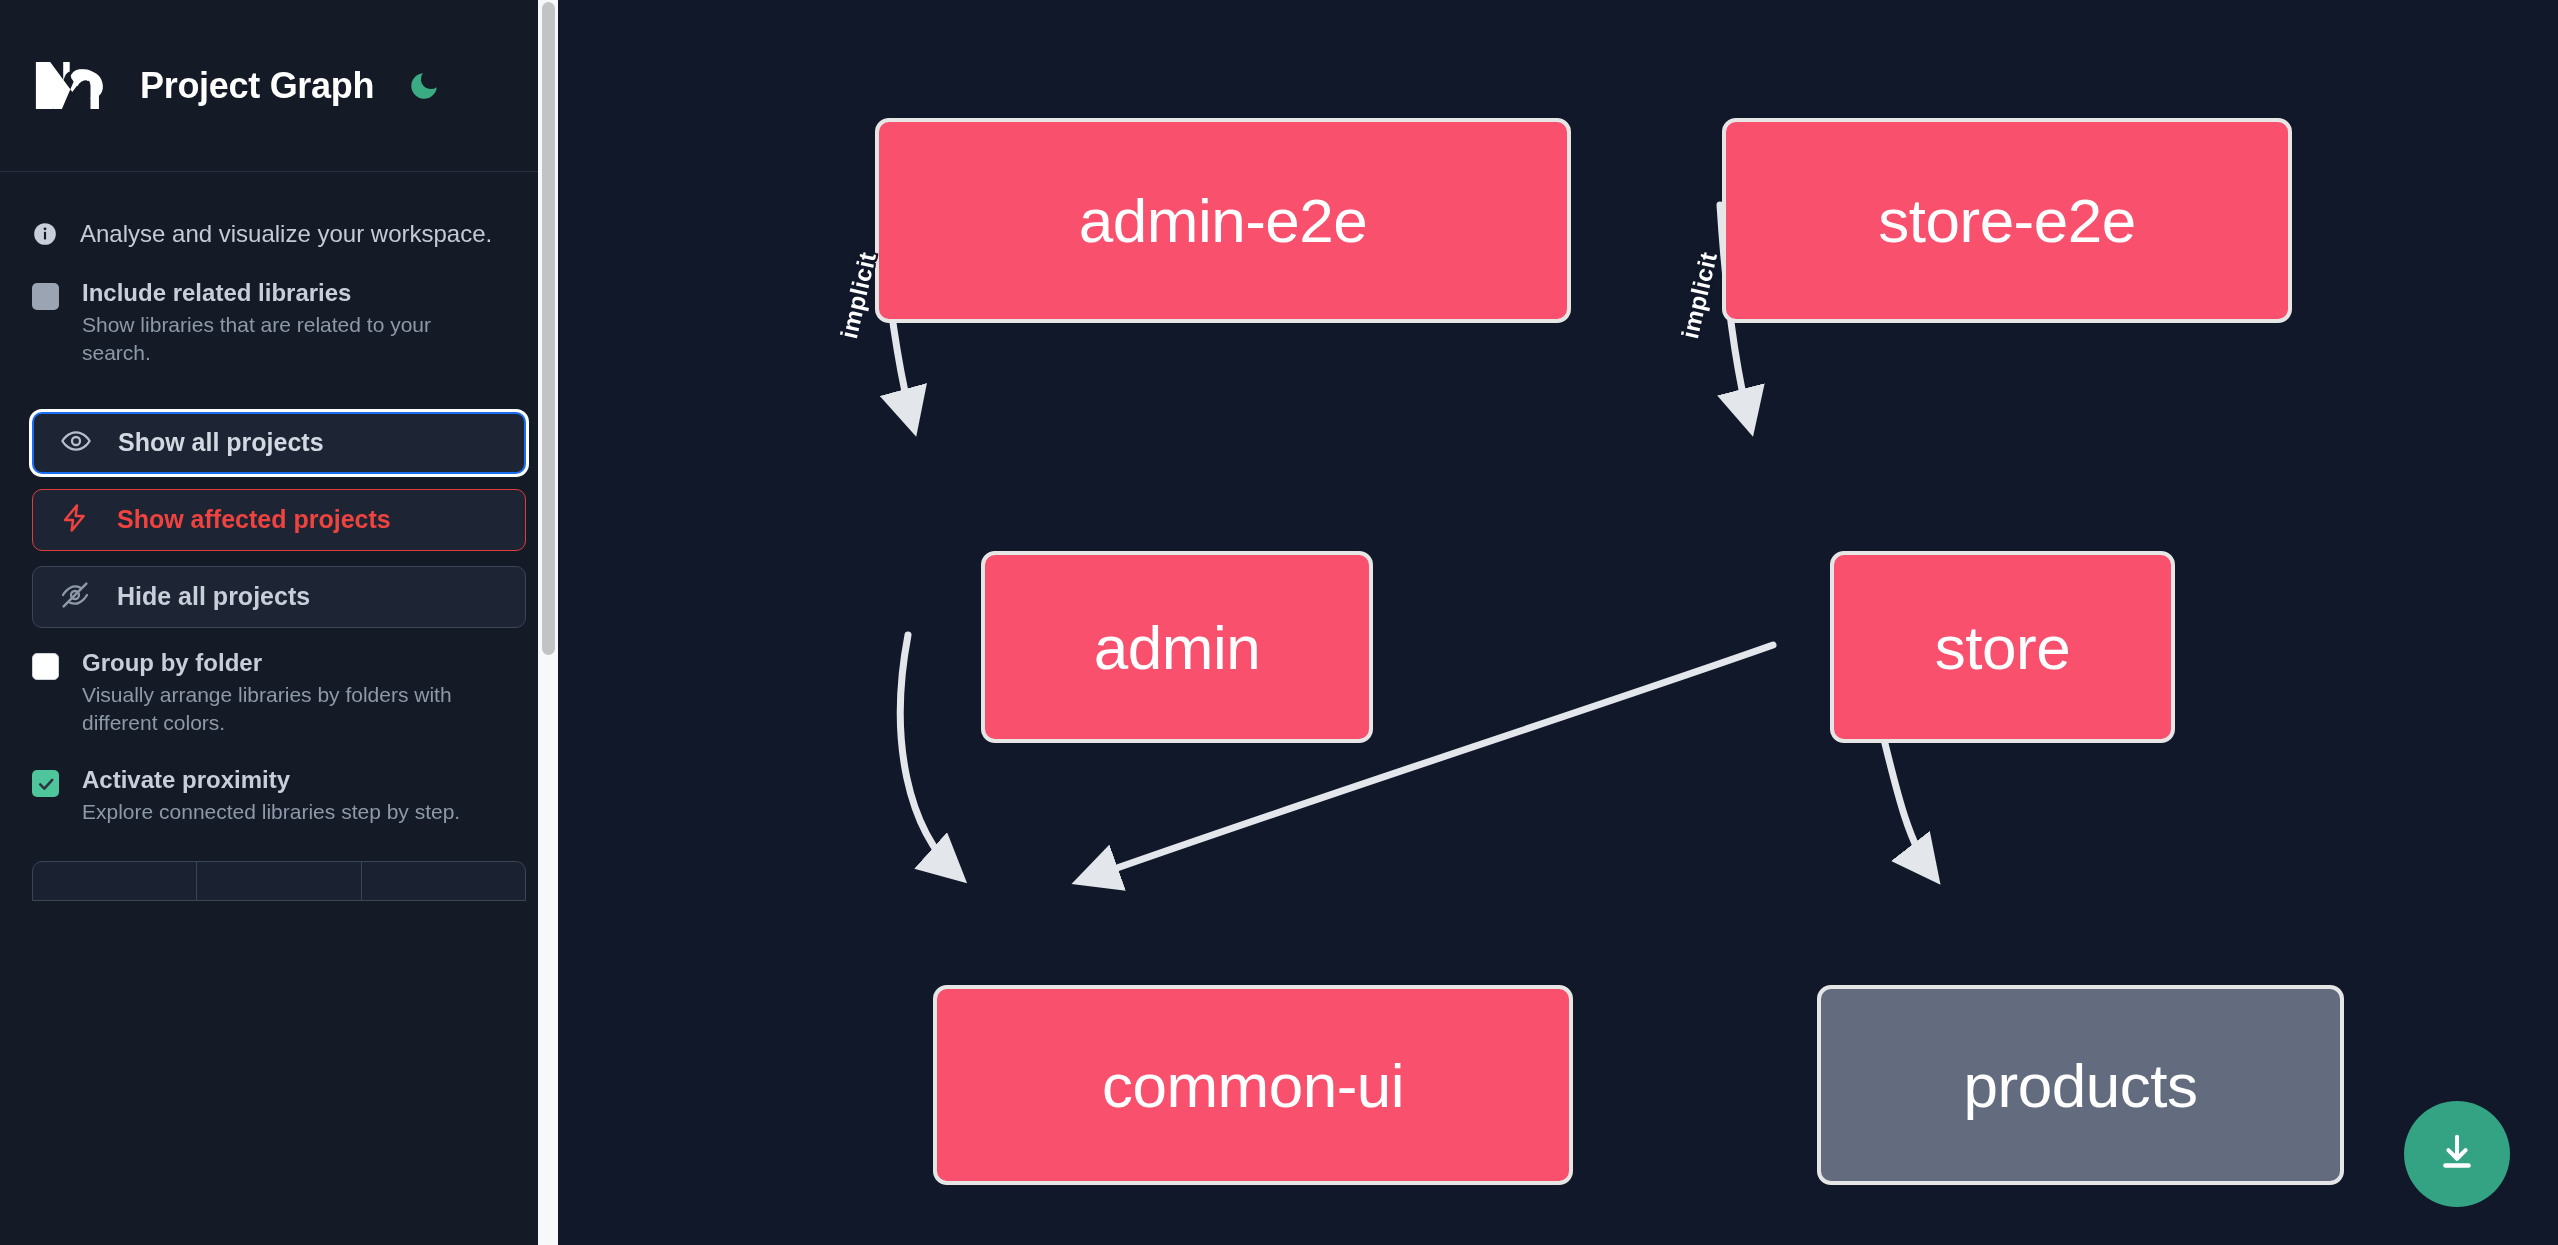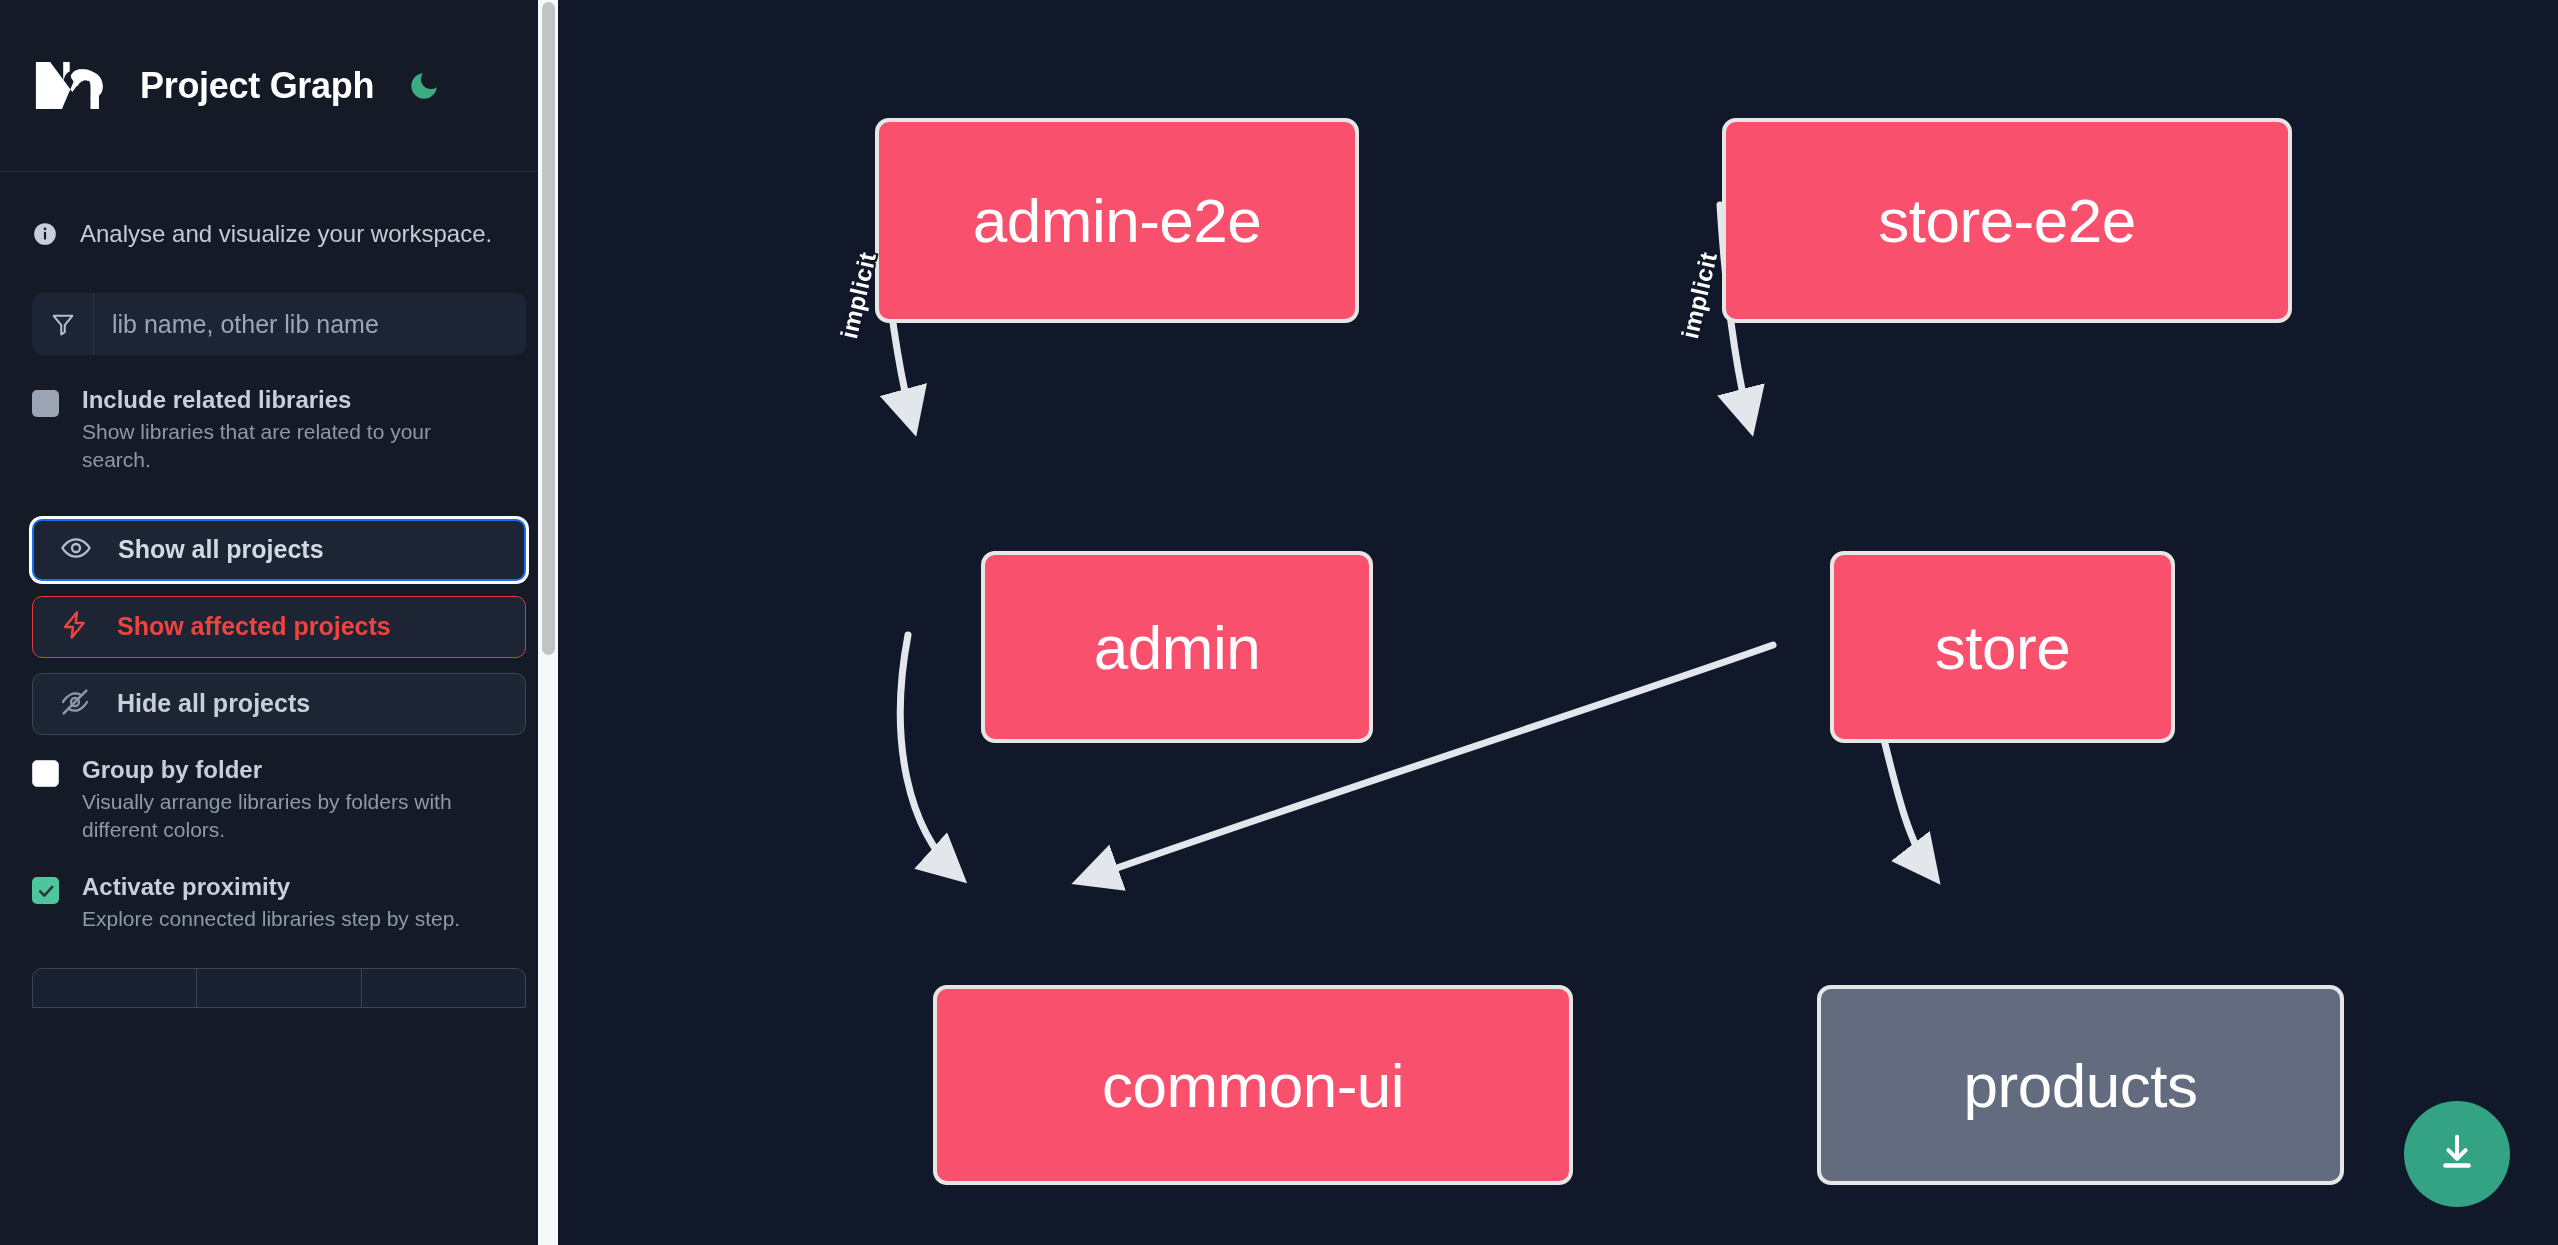--- a/index.html
+++ b/index.html
@@ -249,28 +249,20 @@
         <span class="info-icon">
           <svg width="26" height="26" viewBox="0 0 24 24">
             <circle cx="12" cy="12" r="10" fill="#c8cfda"></circle>
             <rect x="11" y="10" width="2" height="7" fill="#141a26"></rect>
             <circle cx="12" cy="7.2" r="1.3" fill="#141a26"></circle>
           </svg>
         </span>
         <span class="analyse-text">Analyse and visualize your workspace.</span>
       </div>
 
-      <div class="search-wrap">
-        <span class="search-icon-box">
-          <svg width="28" height="28" viewBox="0 0 24 24">
-            <path d="M4 5h16l-6.5 8v6l-3 2v-8L4 5z" fill="none" stroke="#b6bfcc" stroke-width="1.7" stroke-linejoin="round"></path>
-          </svg>
-        </span>
-        <input class="search-input" type="text" placeholder="lib name, other lib name" style="">
-      </div>
 
       <div class="cb-row">
         <span class="cb-box grey"></span>
         <div class="cb-text">
           <div class="cb-label">Include related libraries</div>
           <div class="cb-desc">Show libraries that are related to your search.</div>
         </div>
       </div>
 
       <div class="btn-group">
@@ -354,21 +346,21 @@
         <path d="M1162 205 C 1168 300, 1178 370, 1192 425"></path>
 
         <path d="M 350 635 C 330 740, 350 830, 400 875"></path>
 
         <path d="M 1215 645 C 1060 700, 750 800, 525 880"></path>
 
         <path d="M 1300 640 C 1330 740, 1340 830, 1375 875"></path>
       </g>
     </svg>
 
-    <div class="node pink" style="left:317px;  top:118px;  width:484px; height:205px;">
+    <div class="node pink" style="left:317px;  top:118px;  width:696px; height:205px;">
       <span class="nlabel">admin-e2e</span>
     </div>
 
     <div class="node pink" style="left:1164px; top:118px;  width:570px; height:205px;">
       <span class="nlabel">store-e2e</span>
     </div>
 
     <div class="node pink" style="left:423px;  top:551px;  width:392px; height:192px;">
       <span class="nlabel">admin</span>
     </div>

